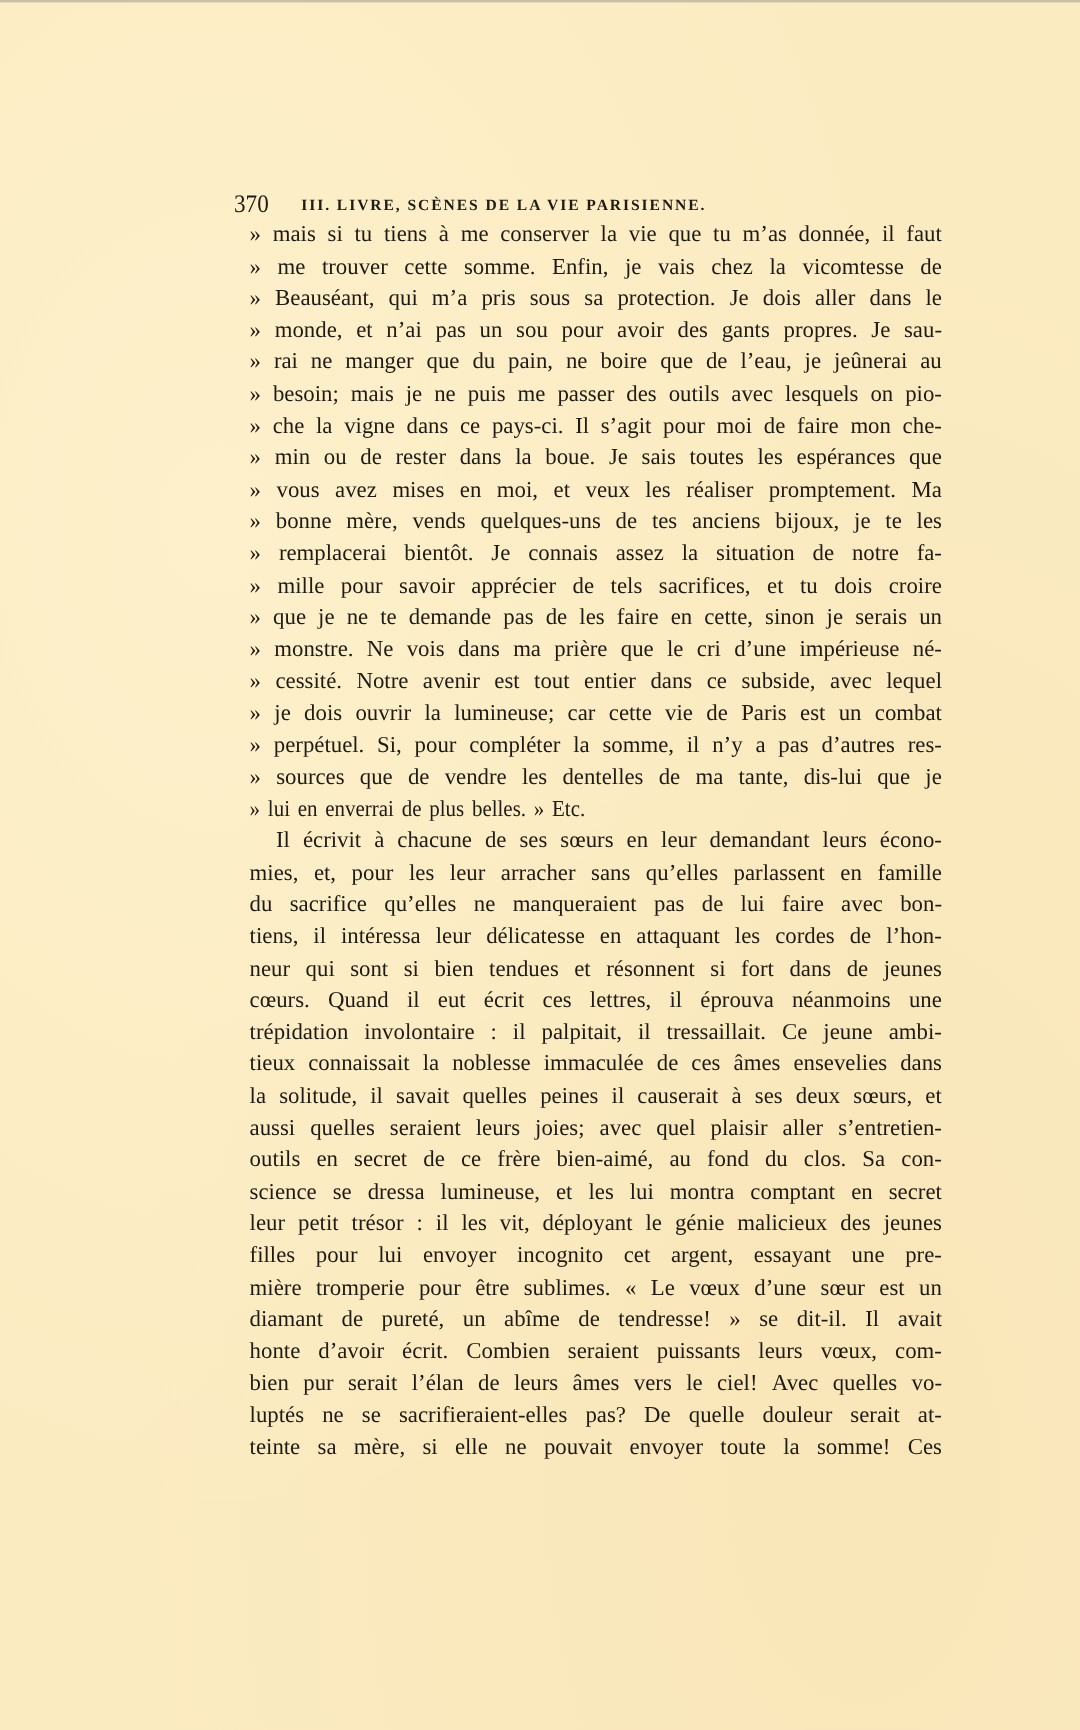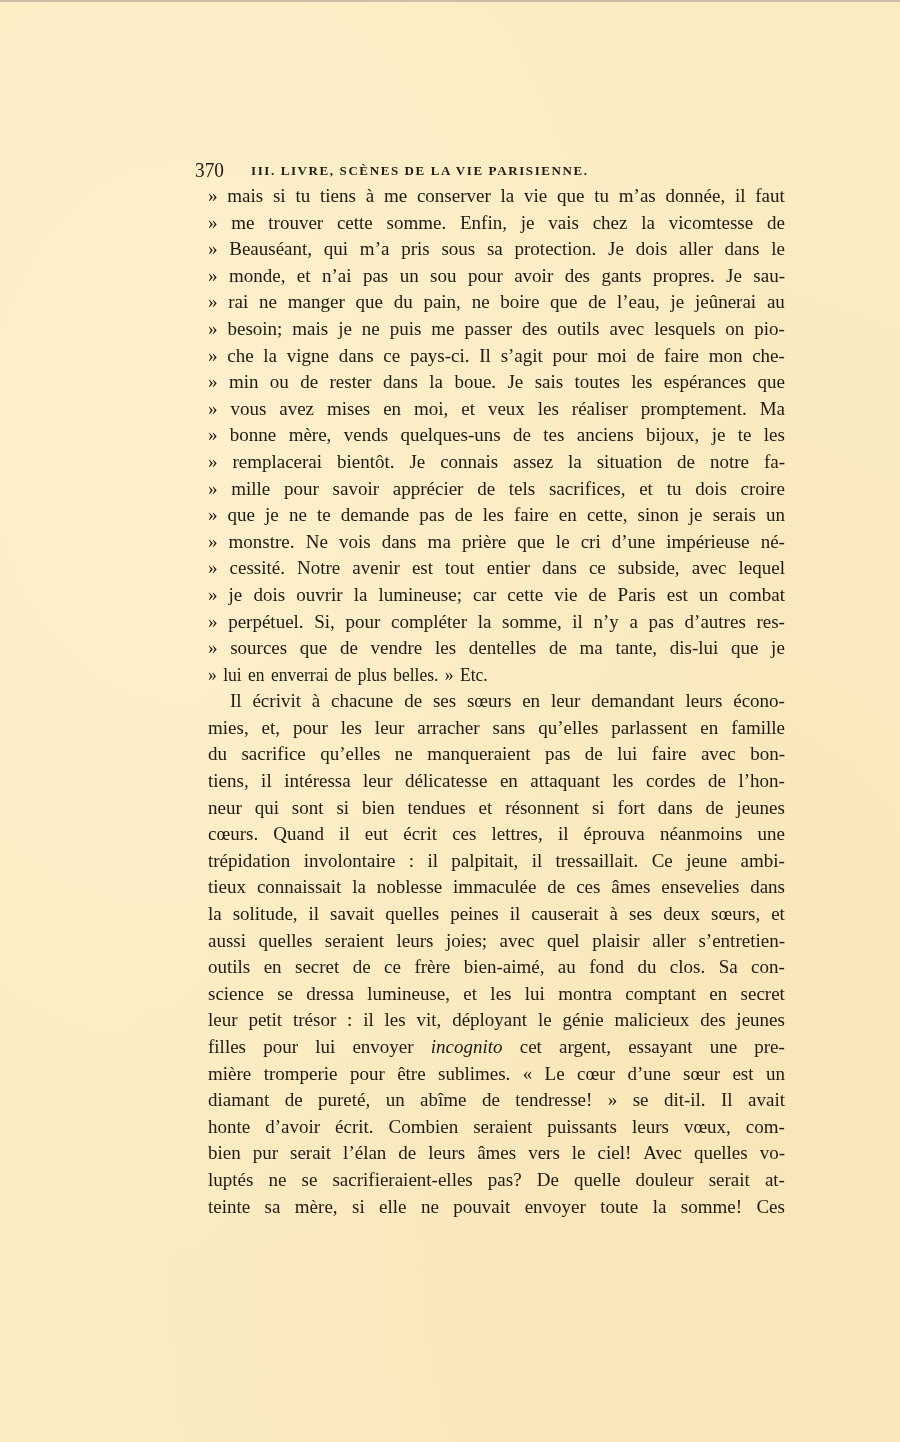--- a/index.html
+++ b/index.html
@@ -80,21 +80,20 @@
       gap: 7px;
     }
     .line.indent .line-inner {
       padding-left: 22px;
       box-sizing: border-box;
     }
     .w {
       display: inline-block;
     }
     .w.italic {
-      font-style: italic;
       font-family: "Liberation Serif", "DejaVu Serif", serif;
     }
   </style>
 </head>
 <body>
 
 <div class="page">
   <div class="top-edge"></div>
 
   <div class="running-head">
@@ -646,21 +645,21 @@
       </div>
       <div class="line">
         <div class="line-inner">
           <span class="w">mière</span>
           <span class="w">tromperie</span>
           <span class="w">pour</span>
           <span class="w">être</span>
           <span class="w">sublimes.</span>
           <span class="w">«</span>
           <span class="w">Le</span>
-          <span class="w">cœur</span>
+          <span class="w">vœux</span>
           <span class="w">d’une</span>
           <span class="w">sœur</span>
           <span class="w">est</span>
           <span class="w">un</span>
         </div>
       </div>
       <div class="line">
         <div class="line-inner">
           <span class="w">diamant</span>
           <span class="w">de</span>

